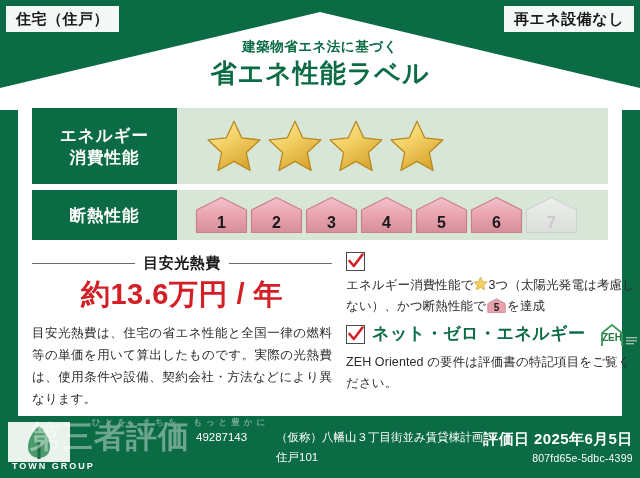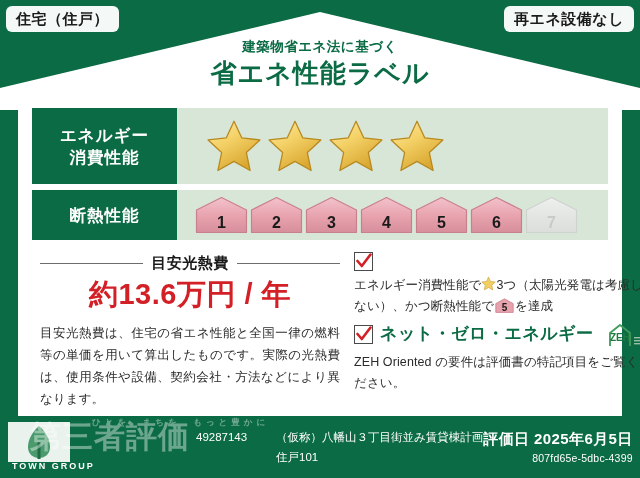--- a/index.html
+++ b/index.html
@@ -19,21 +19,20 @@
     position: absolute;
     top: 6px;
     background: #f4f8f6;
     color: #1b1b1b;
     font-weight: bold;
     font-size: 15px;
     letter-spacing: .5px;
     padding: 5px 10px 6px;
     line-height: 1;
     white-space: nowrap;
-    border-radius: 6px;
   }
   .corner-badge.left  { left: 6px; }
   .corner-badge.right { right: 6px; }
 
   
   .roof {
     position: absolute;
     left: 0; top: 0;
     width: 640px; height: 110px;
   }
@@ -122,21 +121,21 @@
     font-size: 16px;
     font-weight: bold;
     color: #1a1a1a;
     line-height: 1;
   }
   .house.off .num { color: #c9c9c9; }
 
   
   .lower {
     display: flex;
-    margin: 10px 22px 0;
+    margin: 10px 14px 0;
     gap: 14px;
   }
   .col-left  { width: 300px; flex: 0 0 300px; }
   .col-right { flex: 1 1 auto; padding-top: 2px; }
 
   
   .cost-head {
     display: flex;
     align-items: center;
     gap: 8px;

